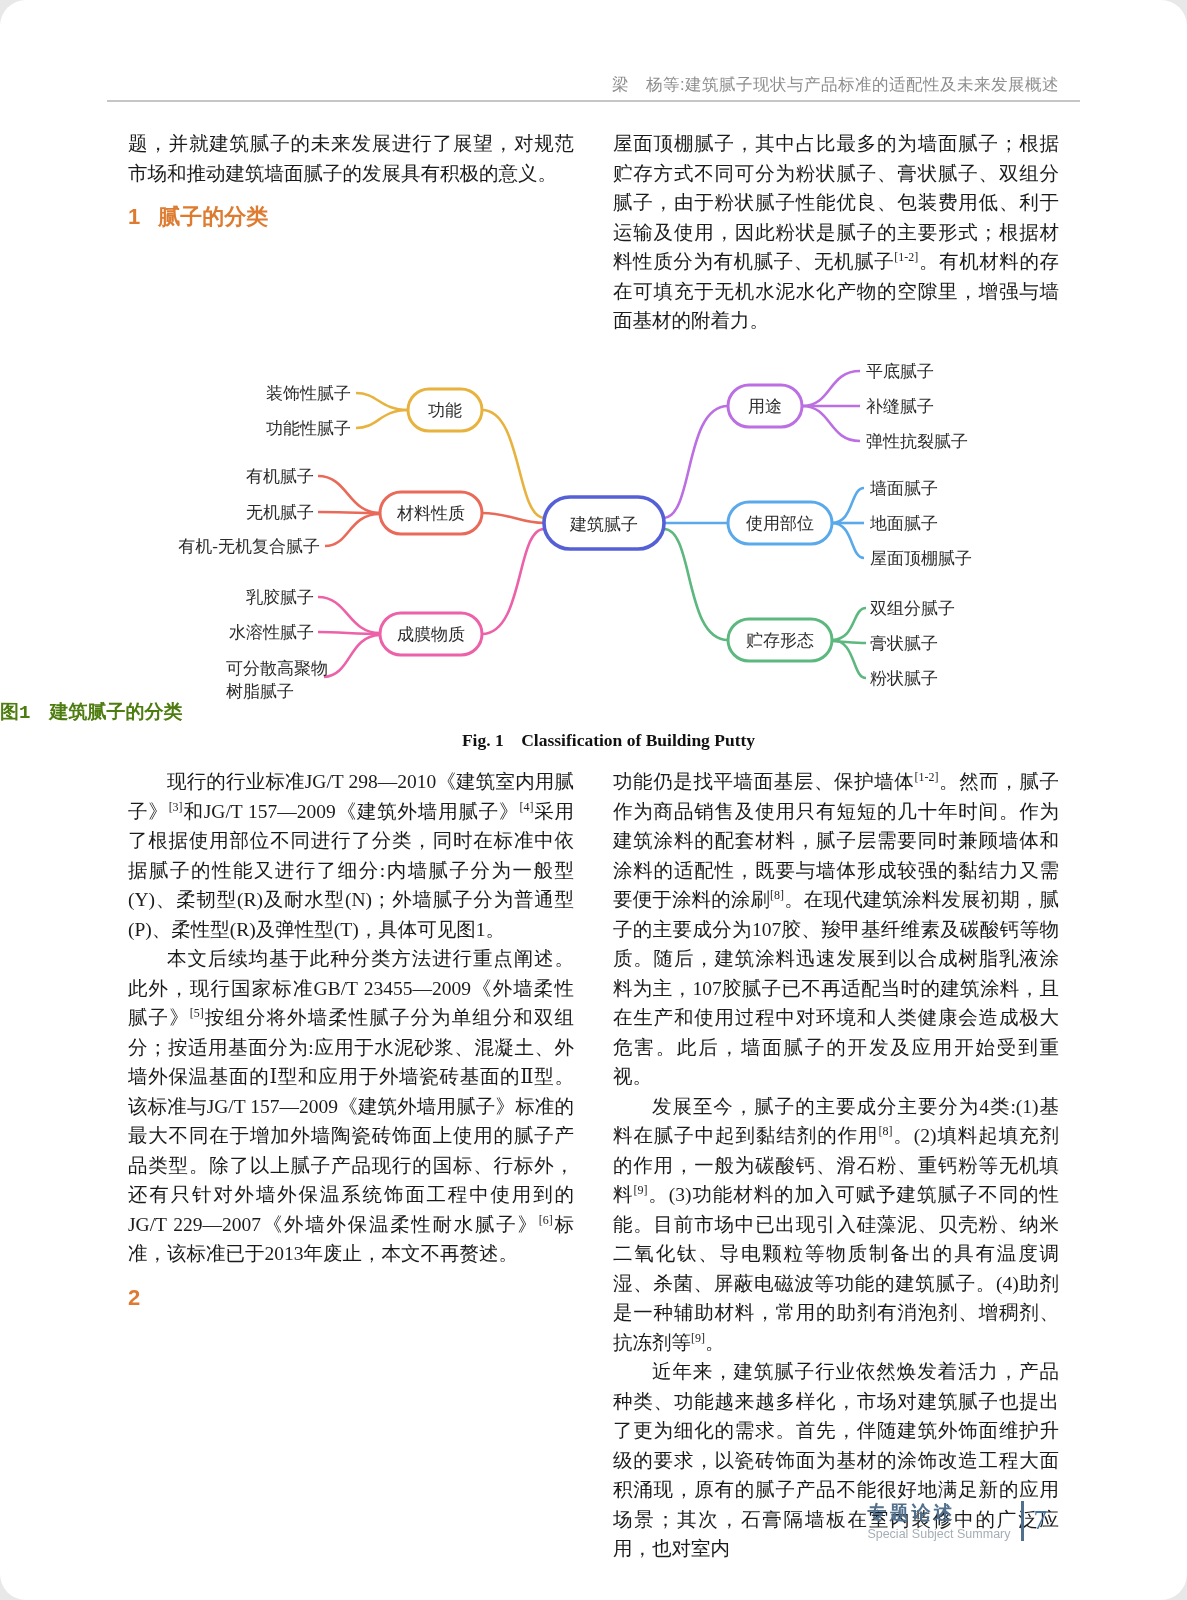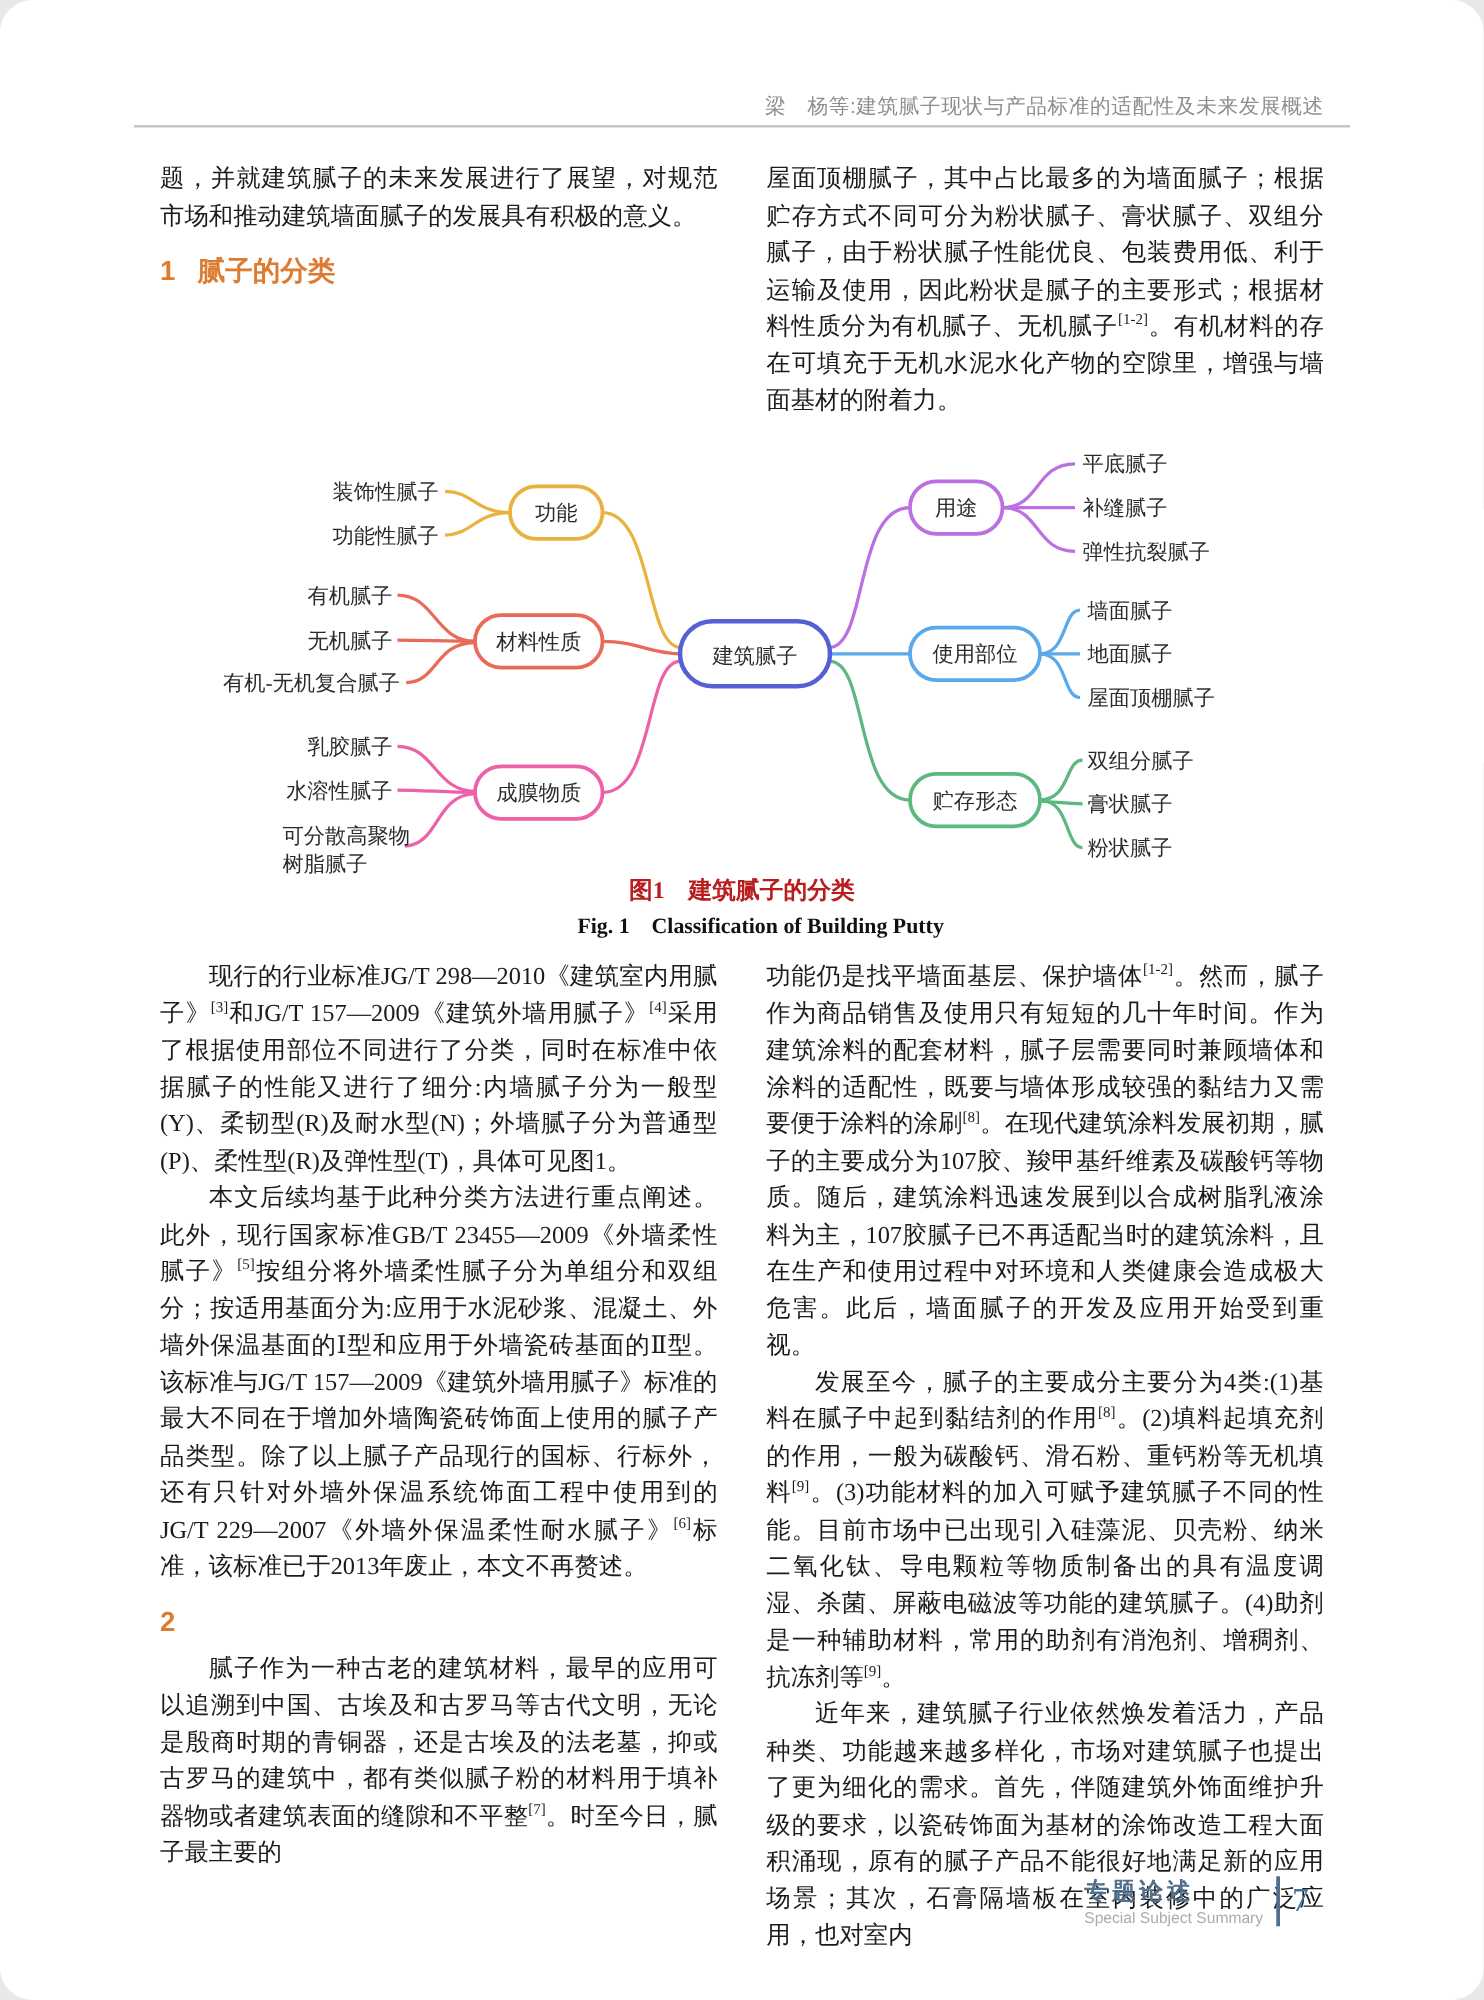--- a/index.html
+++ b/index.html
@@ -35,23 +35,23 @@
   .sec-head{
     display:flex;align-items:baseline;gap:18px;
     margin:14px 0 8px 0;
     font-family:"Liberation Sans","DejaVu Sans",sans-serif;
     font-weight:bold;font-size:22px;color:#dd7b30;line-height:30px;
   }
   
   .mindmap{position:absolute;left:118px;top:346px;width:950px;height:360px;}
   .mindmap text{font-family:"Liberation Serif","DejaVu Serif",serif;font-size:17px;fill:#2b2b2b;stroke:none;}
   .fig-cap-zh{
-    position:absolute;top:699px;left:0;width:100%;text-align:center;
-    font-family:Liberation Serif, serif;
-    font-weight:bold;font-size:19px;color:#b91c1c;
+    position:absolute;top:699px;left:0;width:100%;text-align:left;
+    font-family:Liberation Mono, monospace;
+    font-weight:bold;font-size:19px;color:#4d7c0f;
   }
   .fig-cap-en{
     position:absolute;top:728px;left:15px;width:100%;text-align:center;
     font-family:"Liberation Serif","DejaVu Serif",serif;
     font-weight:bold;font-size:17.5px;color:#111;
   }
   
   .footer{
     position:absolute;top:1500px;right:140px;
     display:flex;align-items:center;gap:10px;
@@ -181,21 +181,20 @@
 
   <div class="fig-cap-zh">图1　建筑腻子的分类</div>
   <div class="fig-cap-en">Fig. 1　Classification of Building Putty</div>
 
   <div class="col col-left-bot">
     <p class="para indent">现行的行业标准JG/T 298—2010《建筑室内用腻子》<sup>[3]</sup>和JG/T 157—2009《建筑外墙用腻子》<sup>[4]</sup>采用了根据使用部位不同进行了分类，同时在标准中依据腻子的性能又进行了细分:内墙腻子分为一般型(Y)、柔韧型(R)及耐水型(N)；外墙腻子分为普通型(P)、柔性型(R)及弹性型(T)，具体可见图1。</p>
     <p class="para indent">本文后续均基于此种分类方法进行重点阐述。此外，现行国家标准GB/T 23455—2009《外墙柔性腻子》<sup>[5]</sup>按组分将外墙柔性腻子分为单组分和双组分；按适用基面分为:应用于水泥砂浆、混凝土、外墙外保温基面的Ⅰ型和应用于外墙瓷砖基面的Ⅱ型。该标准与JG/T 157—2009《建筑外墙用腻子》标准的最大不同在于增加外墙陶瓷砖饰面上使用的腻子产品类型。除了以上腻子产品现行的国标、行标外，还有只针对外墙外保温系统饰面工程中使用到的JG/T 229—2007《外墙外保温柔性耐水腻子》<sup>[6]</sup>标准，该标准已于2013年废止，本文不再赘述。</p>
     <div class="sec-head">
       <span>2</span>
     </div>
-    <p class="para indent">腻子作为一种古老的建筑材料，最早的应用可以追溯到中国、古埃及和古罗马等古代文明，无论是殷商时期的青铜器，还是古埃及的法老墓，抑或古罗马的建筑中，都有类似腻子粉的材料用于填补器物或者建筑表面的缝隙和不平整<sup>[7]</sup>。时至今日，腻子最主要的</p>
   </div>
 
   <div class="col col-right-bot">
     <p class="para">功能仍是找平墙面基层、保护墙体<sup>[1-2]</sup>。然而，腻子作为商品销售及使用只有短短的几十年时间。作为建筑涂料的配套材料，腻子层需要同时兼顾墙体和涂料的适配性，既要与墙体形成较强的黏结力又需要便于涂料的涂刷<sup>[8]</sup>。在现代建筑涂料发展初期，腻子的主要成分为107胶、羧甲基纤维素及碳酸钙等物质。随后，建筑涂料迅速发展到以合成树脂乳液涂料为主，107胶腻子已不再适配当时的建筑涂料，且在生产和使用过程中对环境和人类健康会造成极大危害。此后，墙面腻子的开发及应用开始受到重视。</p>
     <p class="para indent">发展至今，腻子的主要成分主要分为4类:(1)基料在腻子中起到黏结剂的作用<sup>[8]</sup>。(2)填料起填充剂的作用，一般为碳酸钙、滑石粉、重钙粉等无机填料<sup>[9]</sup>。(3)功能材料的加入可赋予建筑腻子不同的性能。目前市场中已出现引入硅藻泥、贝壳粉、纳米二氧化钛、导电颗粒等物质制备出的具有温度调湿、杀菌、屏蔽电磁波等功能的建筑腻子。(4)助剂是一种辅助材料，常用的助剂有消泡剂、增稠剂、抗冻剂等<sup>[9]</sup>。</p>
     <p class="para indent">近年来，建筑腻子行业依然焕发着活力，产品种类、功能越来越多样化，市场对建筑腻子也提出了更为细化的需求。首先，伴随建筑外饰面维护升级的要求，以瓷砖饰面为基材的涂饰改造工程大面积涌现，原有的腻子产品不能很好地满足新的应用场景；其次，石膏隔墙板在室内装修中的广泛应用，也对室内</p>
   </div>
 
   <div class="footer">
     <div class="footer-text">

